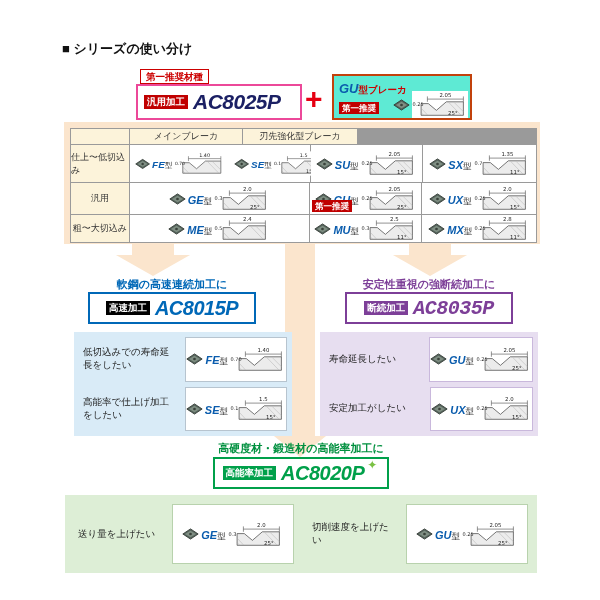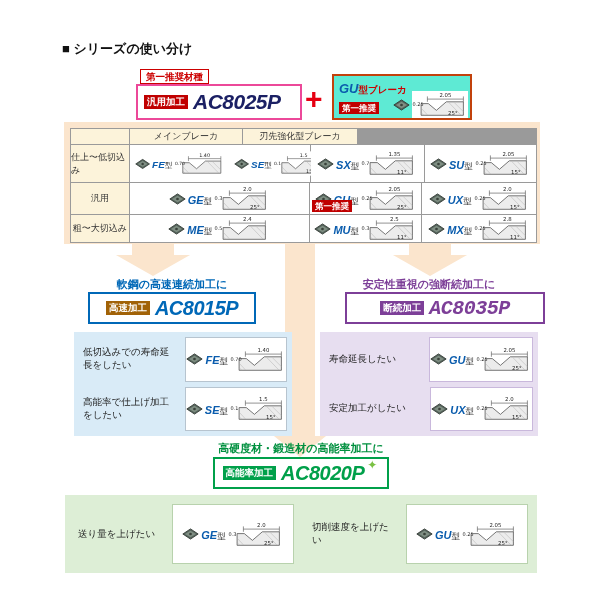--- a/index.html
+++ b/index.html
@@ -10,21 +10,21 @@
   
   .page-title{font-size:13px;font-weight:bold;color:#111;}
 
   
   .reco-label{font-size:9.5px;font-weight:bold;color:#cc0000;border:1px solid #cc0000;
               background:#fff;padding:1px 5px;line-height:1.2;}
   .grade-box{border:2px solid #ec4899;background:#fff;display:flex;align-items:center;
              gap:5px;padding:0 6px;}
   .badge{color:#fff;font-size:9.5px;font-weight:bold;padding:2px 3px;line-height:1.15;white-space:nowrap;}
   .badge.red{background:#c00000;}
-  .badge.blue{background:#a16207;}
+  .badge.blue{background:#000000;}
   .badge.purple{background:#7d3f98;}
   .badge.green{background:#00a04a;}
   .grade{font-style:italic;font-weight:bold;font-size:21px;letter-spacing:-0.5px;white-space:nowrap;}
   .grade.navy{color:#1b2064;}
   .grade.blue{color:#0068b7;}
   .grade.purple{color:#7d3f98;font-family:Liberation Mono, monospace;}
   .grade.green{color:#00a04a;}
   .plus{color:#e60012;font-size:30px;font-weight:bold;line-height:1;}
   .gu-box{border:2px solid #c2410c;background:#5eead4;}
   .gu-code{color:#0a5cad;font-style:italic;font-weight:bold;font-size:13px;}
@@ -191,20 +191,49 @@
         <line x1="10" y1="24" x2="13" y2="27"></line>
         <line x1="41" y1="13" x2="54" y2="26.5"></line>
         <line x1="47" y1="13" x2="57" y2="23"></line>
       </g>
       <text class="d-left" x="0.5" y="16.5">0.1</text>
       <text class="d-angle" x="40" y="27">15°</text>
     </svg>
   </span>
 </span>
         </div>
+      <div class="tc cell c2">
+          <span>
+  <span class="insert">
+    <svg class="chip" viewBox="0 0 20 14" width="17" height="12">
+      <polygon points="10,1 19,7 10,13 1,7" fill="#55645c" stroke="#2e352f" stroke-width="1"></polygon>
+      <polygon points="10,3.2 16.5,7 10,10.8 3.5,7" fill="#7f8e83"></polygon>
+      <circle cx="10" cy="7" r="1.6" fill="#39423b"></circle>
+    </svg>
+    <span class="ilabel"><b class="code">SU</b><span class="kata">型</span></span>
+    <svg class="draw" viewBox="0 0 62 30" width="56" height="27">
+      <text class="d-top" x="37" y="6.5">2.05</text>
+      <g stroke="#555" stroke-width="0.7">
+        <line x1="17" y1="9" x2="57" y2="9"></line>
+        <line x1="17" y1="6" x2="17" y2="12"></line>
+        <line x1="57" y1="6" x2="57" y2="12"></line>
+      </g>
+      <path d="M10,27 L10,14 L18,14 L27,21.5 L38,12 L57,12 L57,27 Z" fill="#ececec" stroke="#444" stroke-width="0.8"></path>
+      <g stroke="#a9a9a9" stroke-width="0.5">
+        <line x1="10" y1="19" x2="17" y2="26.5"></line>
+        <line x1="10" y1="24" x2="13" y2="27"></line>
+        <line x1="41" y1="13" x2="54" y2="26.5"></line>
+        <line x1="47" y1="13" x2="57" y2="23"></line>
+      </g>
+      <text class="d-left" x="0.5" y="16.5">0.25</text>
+      <text class="d-angle" x="40" y="27">15°</text>
+    </svg>
+  </span>
+</span>
+        </div>
       <div class="tc cell c3">
           <span>
   <span class="insert">
     <svg class="chip" viewBox="0 0 20 14" width="17" height="12">
       <polygon points="10,1 19,7 10,13 1,7" fill="#55645c" stroke="#2e352f" stroke-width="1"></polygon>
       <polygon points="10,3.2 16.5,7 10,10.8 3.5,7" fill="#7f8e83"></polygon>
       <circle cx="10" cy="7" r="1.6" fill="#39423b"></circle>
     </svg>
     <span class="ilabel"><b class="code">SX</b><span class="kata">型</span></span>
     <svg class="draw" viewBox="0 0 62 30" width="56" height="27">
@@ -216,49 +245,20 @@
       </g>
       <path d="M10,27 L10,14 L18,14 L27,21.5 L38,12 L57,12 L57,27 Z" fill="#ececec" stroke="#444" stroke-width="0.8"></path>
       <g stroke="#a9a9a9" stroke-width="0.5">
         <line x1="10" y1="19" x2="17" y2="26.5"></line>
         <line x1="10" y1="24" x2="13" y2="27"></line>
         <line x1="41" y1="13" x2="54" y2="26.5"></line>
         <line x1="47" y1="13" x2="57" y2="23"></line>
       </g>
       <text class="d-left" x="0.5" y="16.5">0.7</text>
       <text class="d-angle" x="40" y="27">11°</text>
-    </svg>
-  </span>
-</span>
-        </div>
-      <div class="tc cell c2">
-          <span>
-  <span class="insert">
-    <svg class="chip" viewBox="0 0 20 14" width="17" height="12">
-      <polygon points="10,1 19,7 10,13 1,7" fill="#55645c" stroke="#2e352f" stroke-width="1"></polygon>
-      <polygon points="10,3.2 16.5,7 10,10.8 3.5,7" fill="#7f8e83"></polygon>
-      <circle cx="10" cy="7" r="1.6" fill="#39423b"></circle>
-    </svg>
-    <span class="ilabel"><b class="code">SU</b><span class="kata">型</span></span>
-    <svg class="draw" viewBox="0 0 62 30" width="56" height="27">
-      <text class="d-top" x="37" y="6.5">2.05</text>
-      <g stroke="#555" stroke-width="0.7">
-        <line x1="17" y1="9" x2="57" y2="9"></line>
-        <line x1="17" y1="6" x2="17" y2="12"></line>
-        <line x1="57" y1="6" x2="57" y2="12"></line>
-      </g>
-      <path d="M10,27 L10,14 L18,14 L27,21.5 L38,12 L57,12 L57,27 Z" fill="#ececec" stroke="#444" stroke-width="0.8"></path>
-      <g stroke="#a9a9a9" stroke-width="0.5">
-        <line x1="10" y1="19" x2="17" y2="26.5"></line>
-        <line x1="10" y1="24" x2="13" y2="27"></line>
-        <line x1="41" y1="13" x2="54" y2="26.5"></line>
-        <line x1="47" y1="13" x2="57" y2="23"></line>
-      </g>
-      <text class="d-left" x="0.5" y="16.5">0.25</text>
-      <text class="d-angle" x="40" y="27">15°</text>
     </svg>
   </span>
 </span>
         </div>
     </div>
     <div class="trow" style="height:31px;">
       <div class="tc rowlab c0">汎用</div>
       <div class="tc cell c1">
           <span>
   <span class="insert">
@@ -506,21 +506,21 @@
       <text class="d-left" x="0.5" y="16.5">0.1</text>
       <text class="d-angle" x="40" y="27">15°</text>
     </svg>
   </span>
 </span>
         </div>
     </div>
   </div>
 
   <div class="abs sec-head purple" style="left:320px;top:277px;width:218px;">安定性重視の強断続加工に</div>
-  <div class="abs gbox purple" style="left:345px;top:292px;width:200px;height:32px;">
+  <div class="abs gbox purple" style="left:345px;top:292px;width:168px;height:32px;">
     <span class="badge purple">断続加工</span>
     <span class="grade purple" style="font-size:20px;">AC8035P</span>
   </div>
   <div class="abs panel purple" style="left:320px;top:332px;width:218px;height:104px;">
     <div class="prow">
       <div class="ptext">寿命延長したい</div>
       <div class="pcell" style="border-color:#c9b8dc;">
           <span>
   <span class="insert">
     <svg class="chip" viewBox="0 0 20 14" width="17" height="12">

